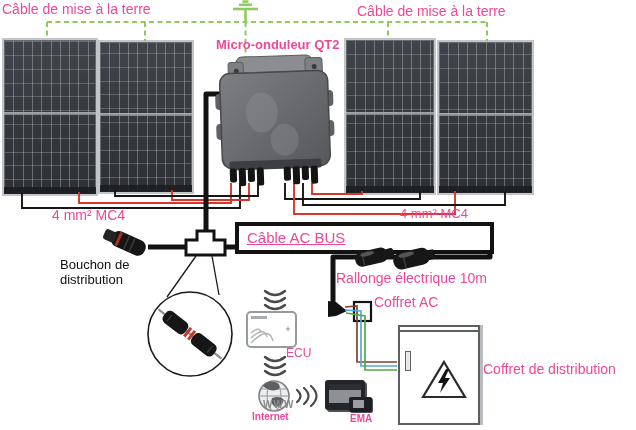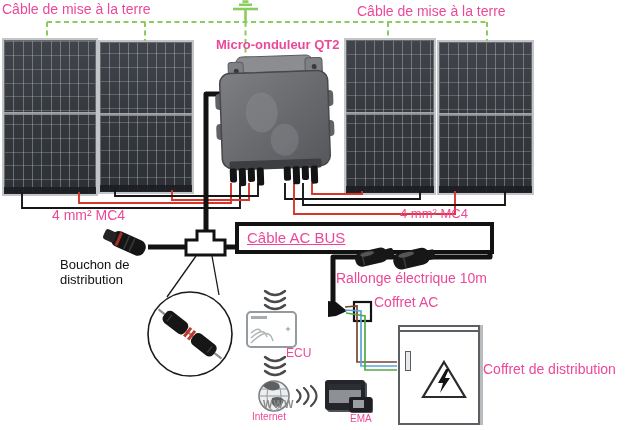--- a/index.html
+++ b/index.html
@@ -12,21 +12,21 @@
       repeating-linear-gradient(90deg, rgba(200,208,212,.38) 0 1px, transparent 1px 9.3px),
       repeating-linear-gradient(0deg, rgba(200,208,212,.28) 0 1px, transparent 1px 13.8px),
       linear-gradient(180deg,#41444a 0%,#34373c 55%,#2d3035 100%);}
   .panel::after{content:"";position:absolute;left:0;right:0;top:47%;height:3px;
       background:linear-gradient(#c0c3c5,#8b8e91);opacity:.85;}
   .panel::before{content:"";position:absolute;left:0;right:0;bottom:0;height:7px;background:#1c1e22;opacity:.9;}
   
   .lbl{position:absolute;white-space:nowrap;color:#ec4899;}
   .f14{font-size:14px;} .f13{font-size:13px;} .f15{font-size:15px;}
   .small-bold{font-size:12px;font-weight:normal;padding-left:28px;}
-  .tiny-bold{font-size:10px;font-weight:normal;}
+  .tiny-bold{font-size:10px;font-weight:bold;}
   .www{font-size:10px;font-weight:bold;color:#8a8a8a;letter-spacing:1px;}
   .term{position:absolute;left:60px;top:257px;width:124px;text-align:left;font-size:13px;line-height:15px;}
   
   .ecu{position:absolute;left:246px;top:311px;width:47px;height:33px;background:#fff;
        border:2px solid #949a9e;border-radius:5px;}
   .ecu .logo{position:absolute;left:3px;top:3px;width:16px;height:3px;background:#a9adb0;}
   .ecu .flake{position:absolute;right:4px;top:13px;width:6px;height:6px;background:#9fa3a6;
        clip-path:polygon(50% 0,62% 38%,100% 50%,62% 62%,50% 100%,38% 62%,0 50%,38% 38%);}
   
   .ema{position:absolute;left:325px;top:380px;width:40px;height:30px;background:#23252a;

